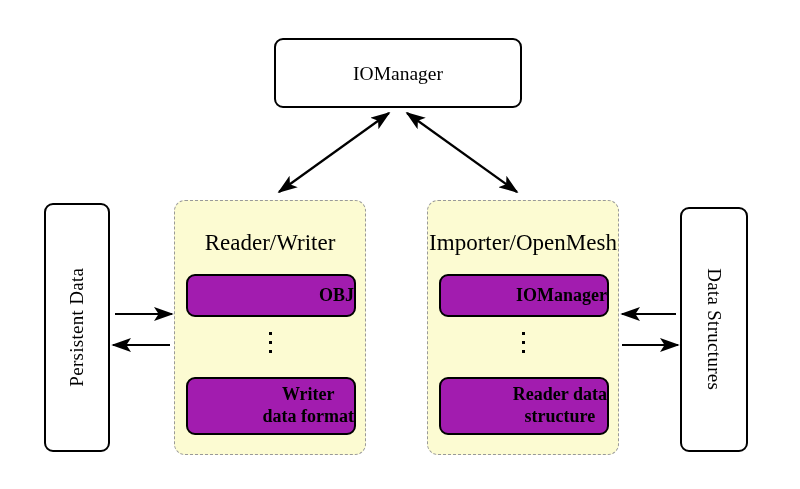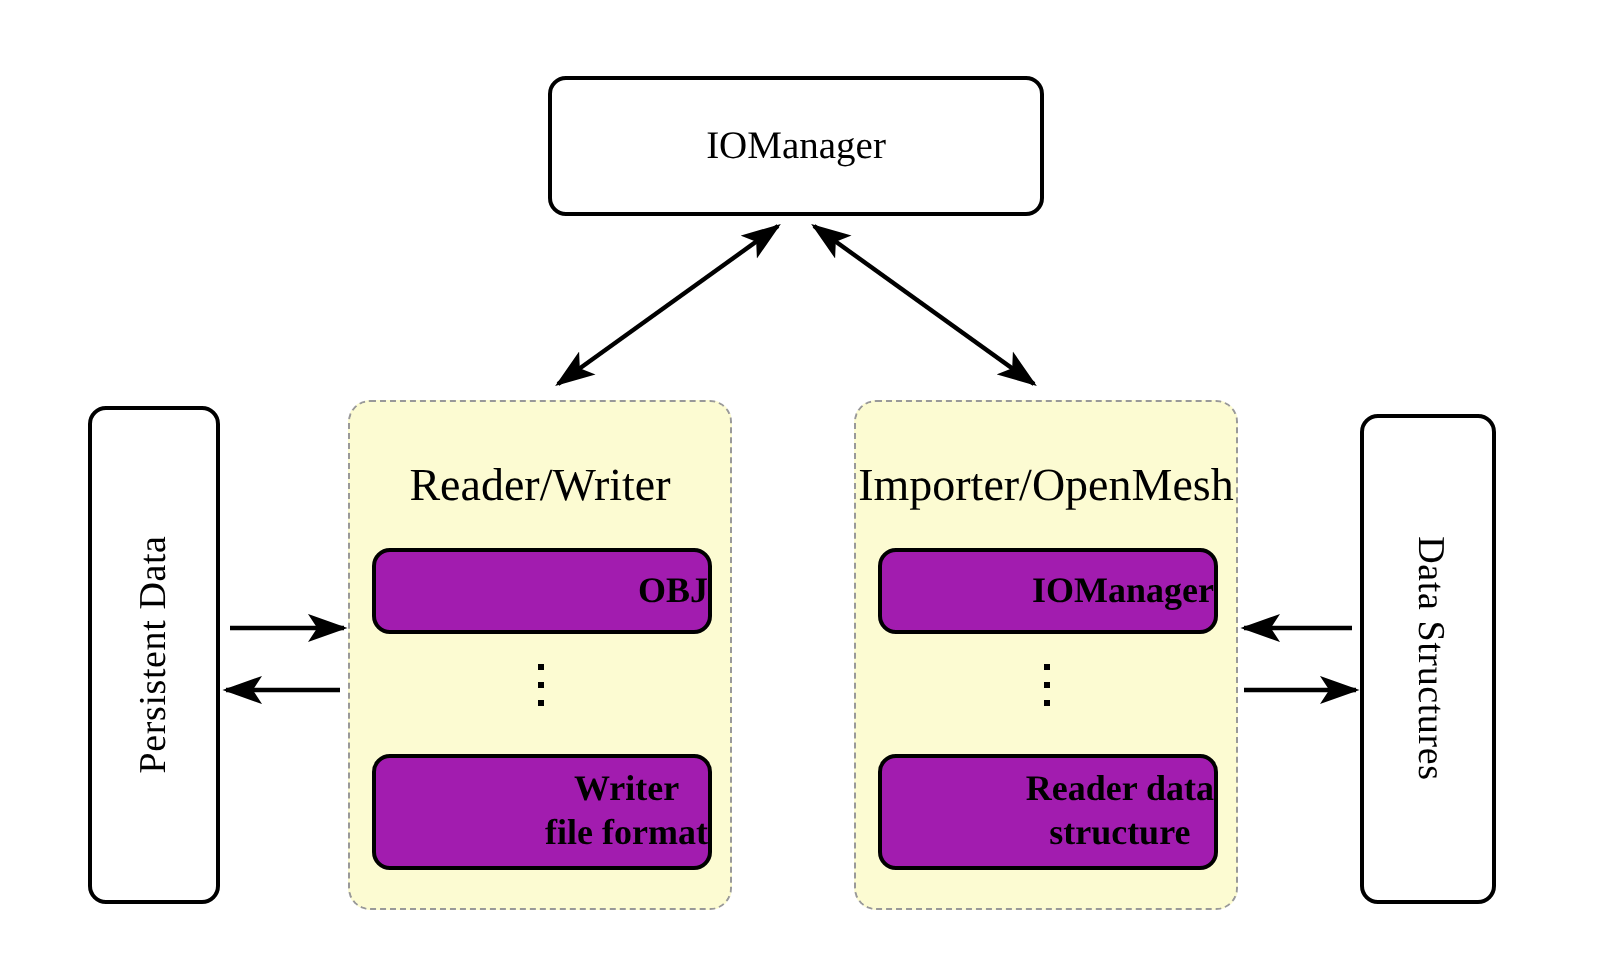--- a/index.html
+++ b/index.html
@@ -183,21 +183,21 @@
 
     <div class="vdots">
       <span></span>
       <span></span>
       <span></span>
     </div>
 
     <div class="inner-node inner-bottom">
       <span>
         <span>Writer</span><br>
-        <span>file format</span>
+        <span>data format</span>
       </span>
     </div>
   </div>
 
   <div class="panel" id="panel-importerexporter">
     <div class="panel-title">Importer/OpenMesh</div>
 
     <div class="inner-node inner-top">
       <span>IOManager</span>
     </div>

